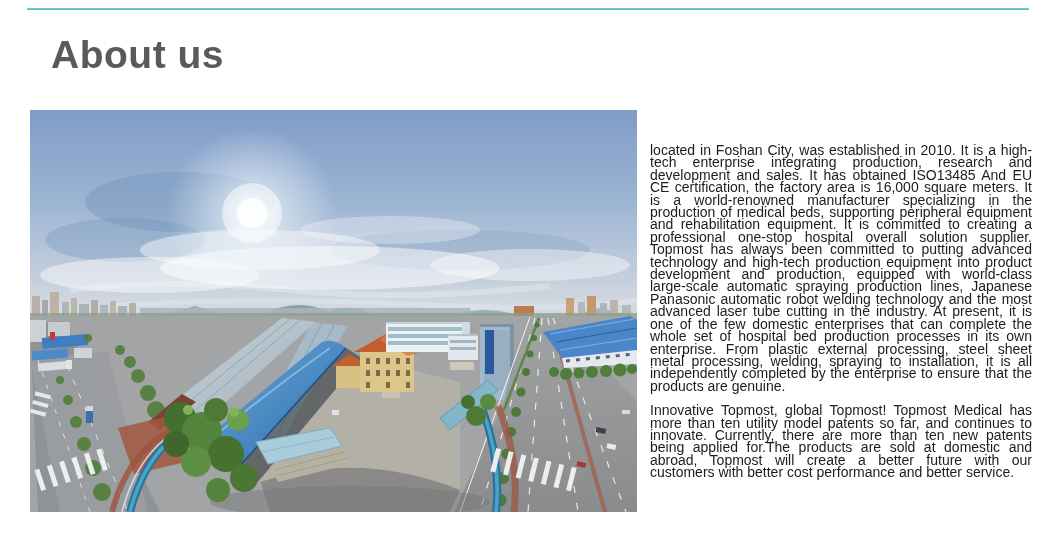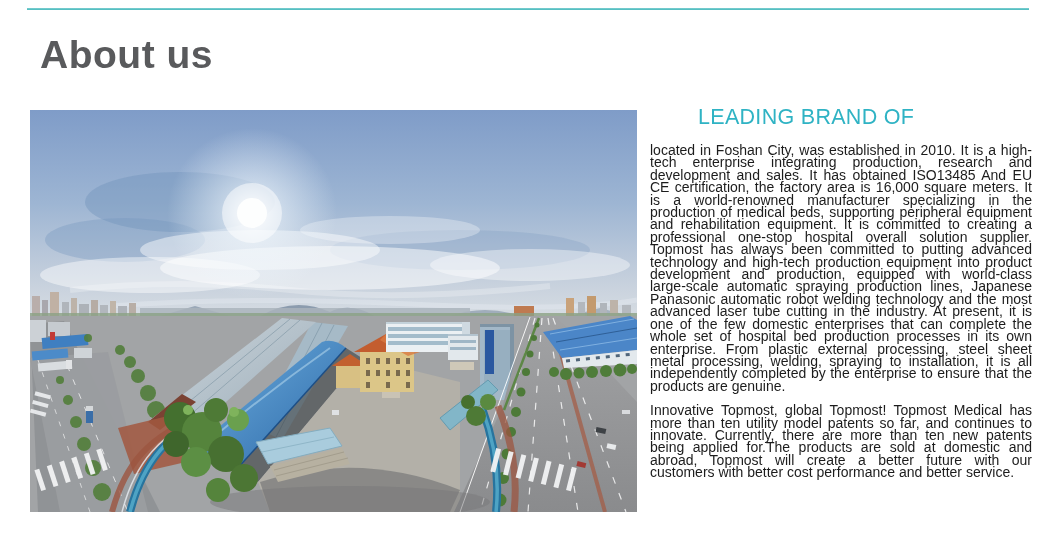--- a/index.html
+++ b/index.html
@@ -9,21 +9,21 @@
     font-family: "Liberation Sans", sans-serif;
     position: relative;
     overflow: hidden;
   }
   .top-divider {
     position: absolute; left: 27px; top: 8px;
     width: 1002px; height: 2px;
     background: linear-gradient(#7fd0d2, #49b9bd);
   }
   .page-title {
-    position: absolute; left: 40px; top: 33px;
+    position: absolute; left: 51px; top: 33px;
     margin: 0;
     font-size: 39px; font-weight: 700;
     color: #595a5c; letter-spacing: 0.5px;
   }
   .photo {
     position: absolute; left: 30px; top: 110px;
     width: 607px; height: 402px;
     overflow: hidden; background: #9bb3d2;
   }
   .photo svg { display: block; width: 100%; height: 100%; }
@@ -303,17 +303,17 @@
     <rect x="566" y="318" width="10" height="5" fill="#3e4246" transform="rotate(12 571 320)"></rect>
     <rect x="577" y="334" width="9" height="5" fill="#e8eaec" transform="rotate(12 581 336)"></rect>
     <rect x="547" y="352" width="9" height="5" fill="#a23a34" transform="rotate(14 551 354)"></rect>
     <rect x="592" y="300" width="8" height="4" fill="#d8dadd"></rect>
     <rect x="302" y="300" width="7" height="5" fill="#dfe1e3"></rect>
   </svg>
 </div>
 
 <section class="content">
   <h2 class="section-heading">
-    <span>LEADING BRAND OF</span><br>
+    <br>
   </h2>
   <p>located in Foshan City, was established in 2010.  It is a high-tech enterprise integrating production, research and development and sales. It has obtained ISO13485 And EU CE certification, the  factory area is 16,000 square meters. It is a world-renowned manufacturer specializing in the production of medical beds, supporting peripheral equipment and rehabilitation equipment. It is committed to creating a professional one-stop hospital overall solution supplier. Topmost has always been committed to putting advanced technology and high-tech production equipment into product development and production, equipped with world-class large-scale automatic spraying production lines, Japanese Panasonic automatic robot welding technology and the most advanced laser tube cutting in the industry. At present, it is one of the few domestic enterprises that can complete the whole set of hospital bed production processes in its own enterprise. From plastic external processing, steel sheet metal processing, welding, spraying to installation, it is all independently completed by the enterprise to ensure that the products are genuine.</p>
   <p>Innovative Topmost, global Topmost! Topmost Medical has more than ten utility model patents so far, and continues to innovate. Currently, there are more than ten new patents being applied for.The products are sold at domestic  and abroad, Topmost will create a better future with our customers with better cost performance and better service.</p>
 </section>
 
 </body></html>

